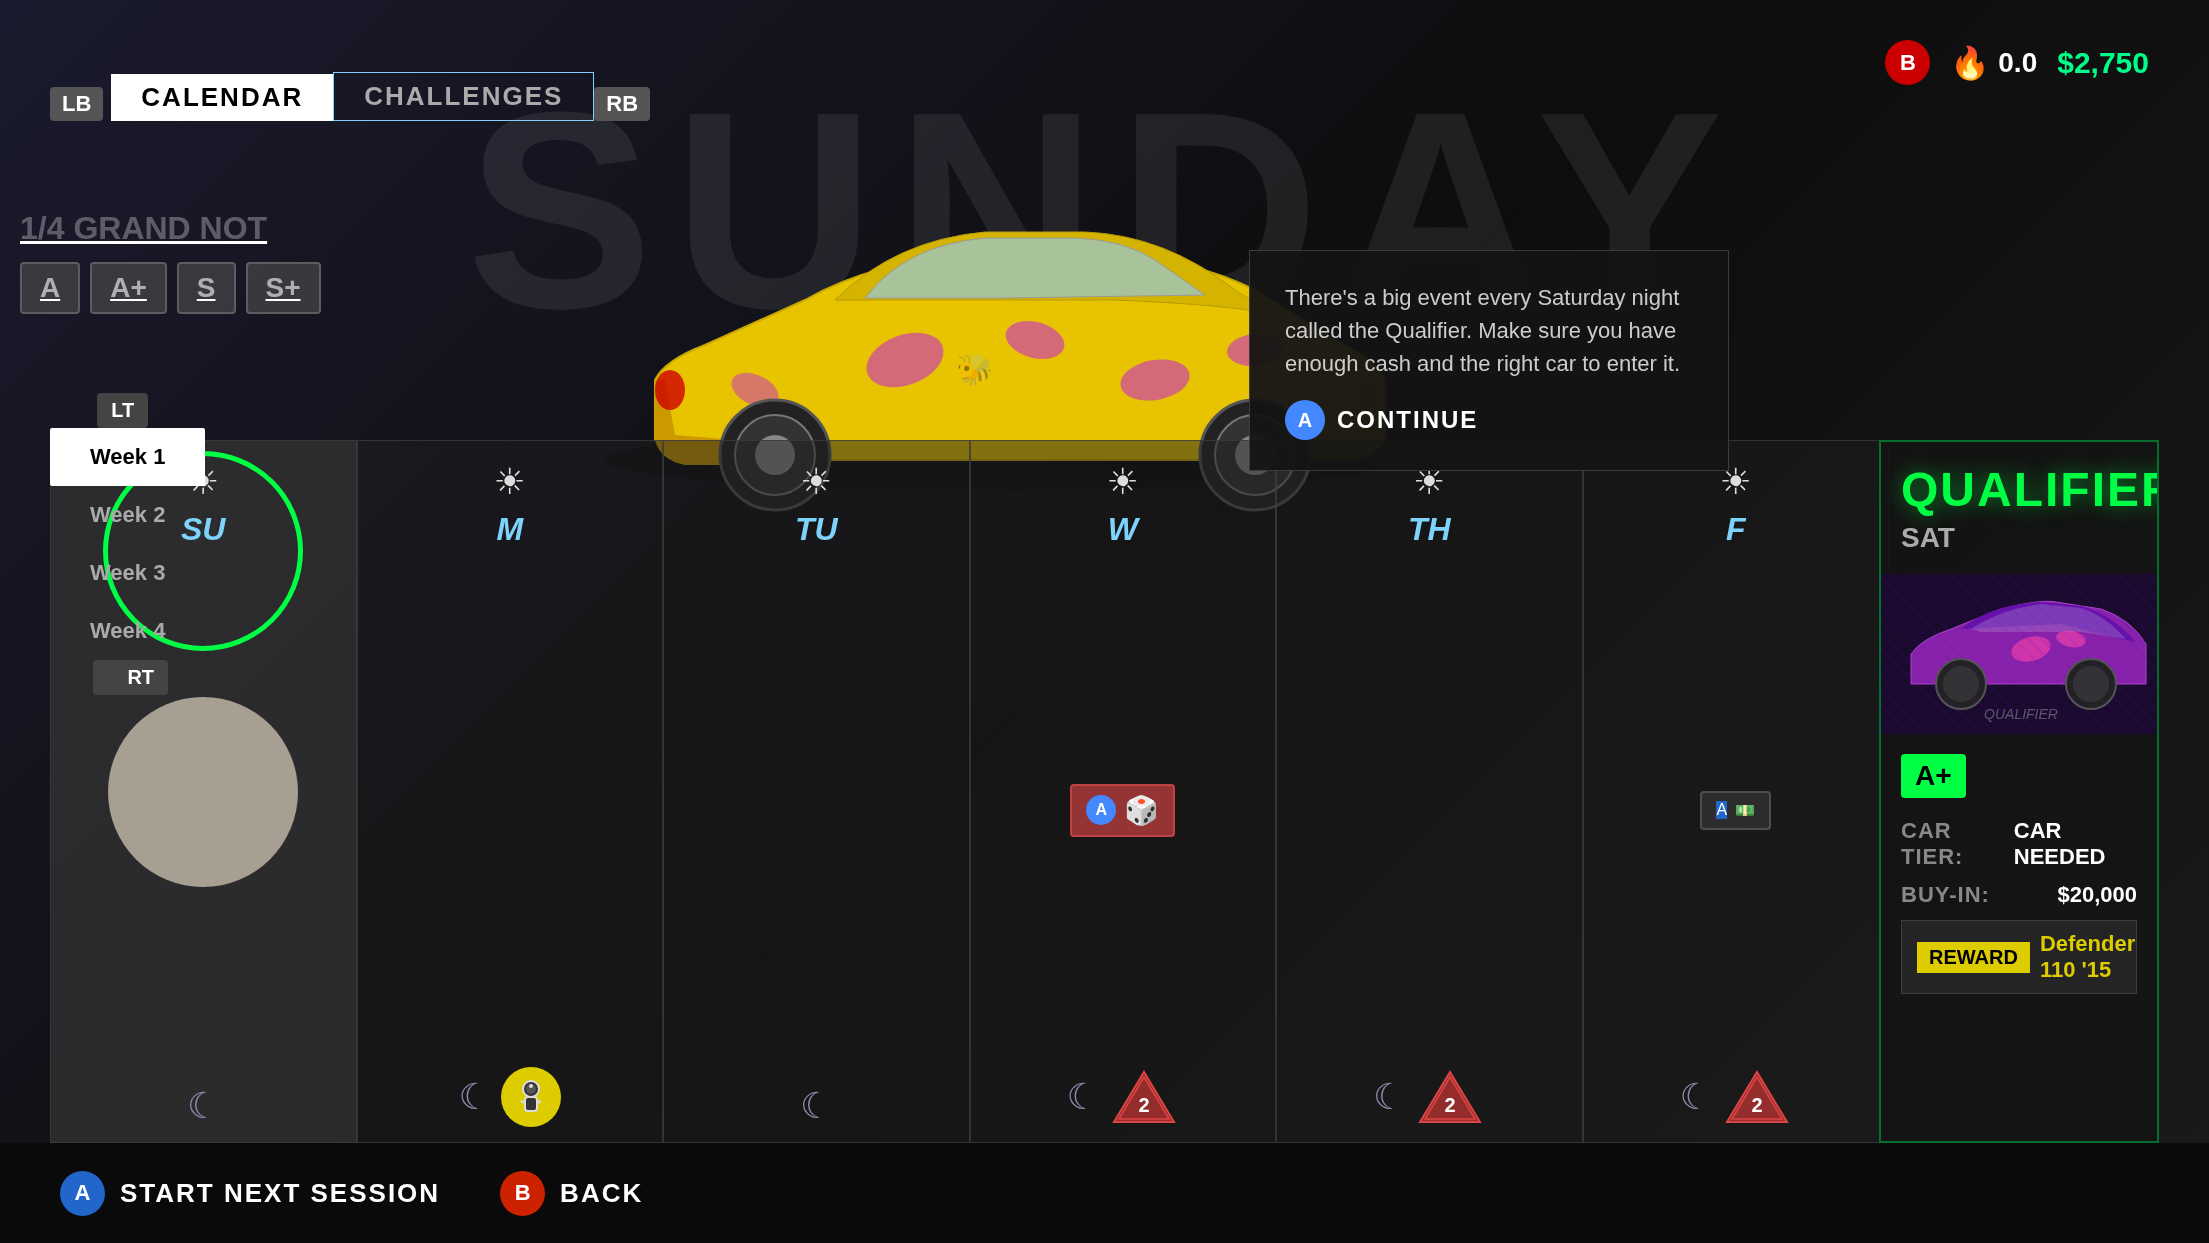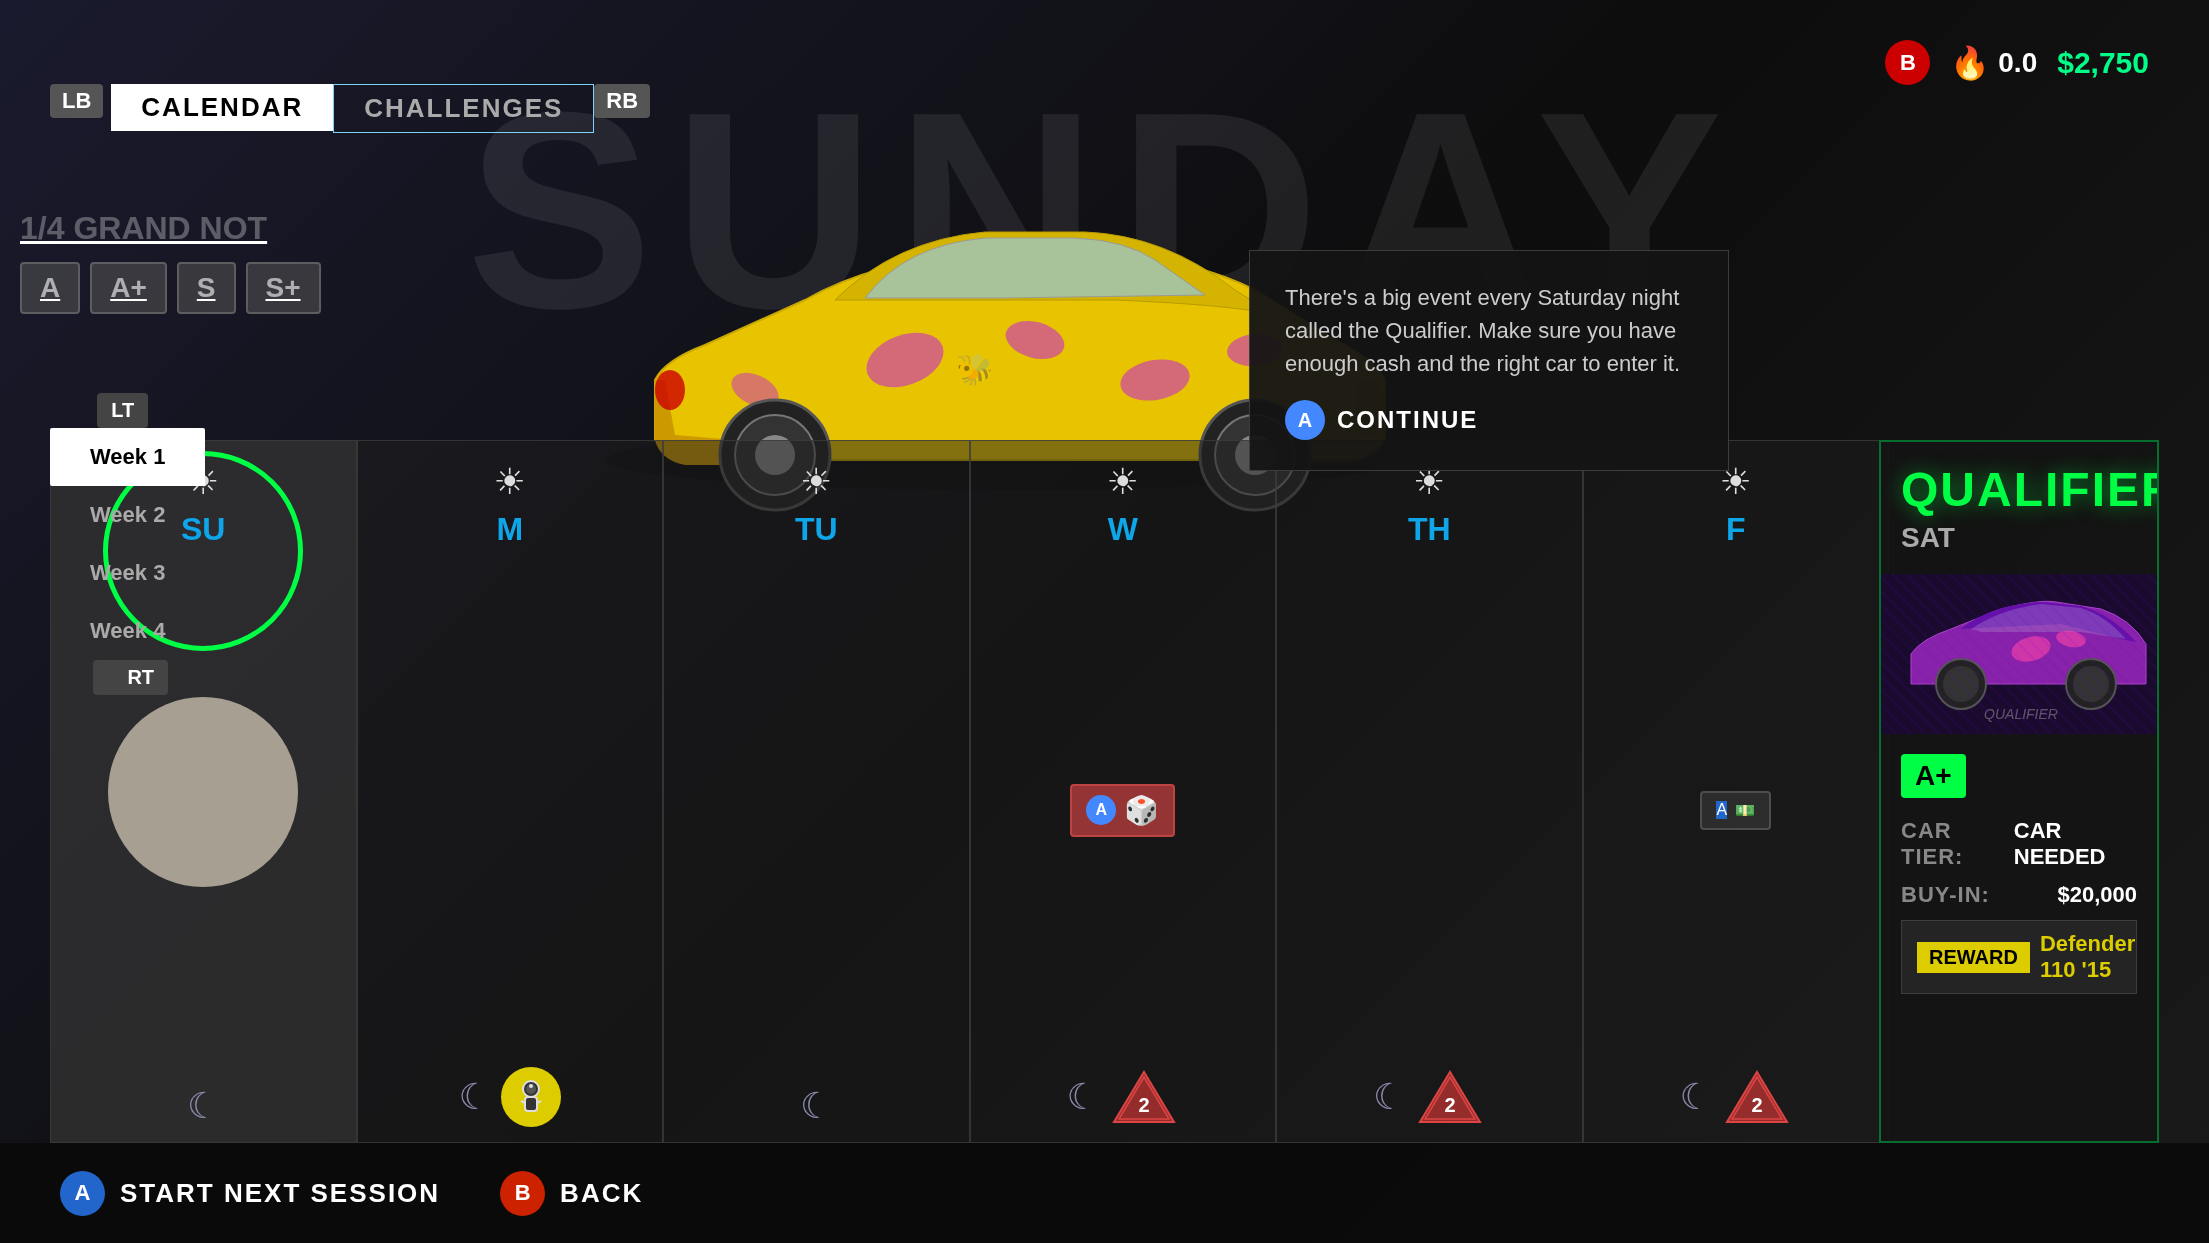--- a/index.html
+++ b/index.html
@@ -50,24 +50,24 @@
     }
 
     .car-svg {
       width: 900px;
       height: 420px;
     }
 
     
     .top-nav {
       position: absolute;
-      top: 84px;
+      top: 72px;
       left: 50px;
       display: flex;
-      align-items: flex-start;
+      align-items: flex-end;
       gap: 0;
       z-index: 10;
     }
 
     .bumper-btn {
       background: #555;
       color: white;
       padding: 4px 12px;
       font-size: 22px;
       font-weight: bold;
@@ -292,21 +292,22 @@
     }
 
     .sun-icon {
       font-size: 36px;
       color: #ddd;
     }
 
     .day-label {
       font-size: 32px;
       font-weight: bold;
-      color: #0ea5e9;
+      color: #7dd3fc;
+      font-style: italic;
     }
 
     .day-body {
       flex: 1;
       display: flex;
       align-items: center;
       justify-content: center;
       flex-direction: column;
     }
 

